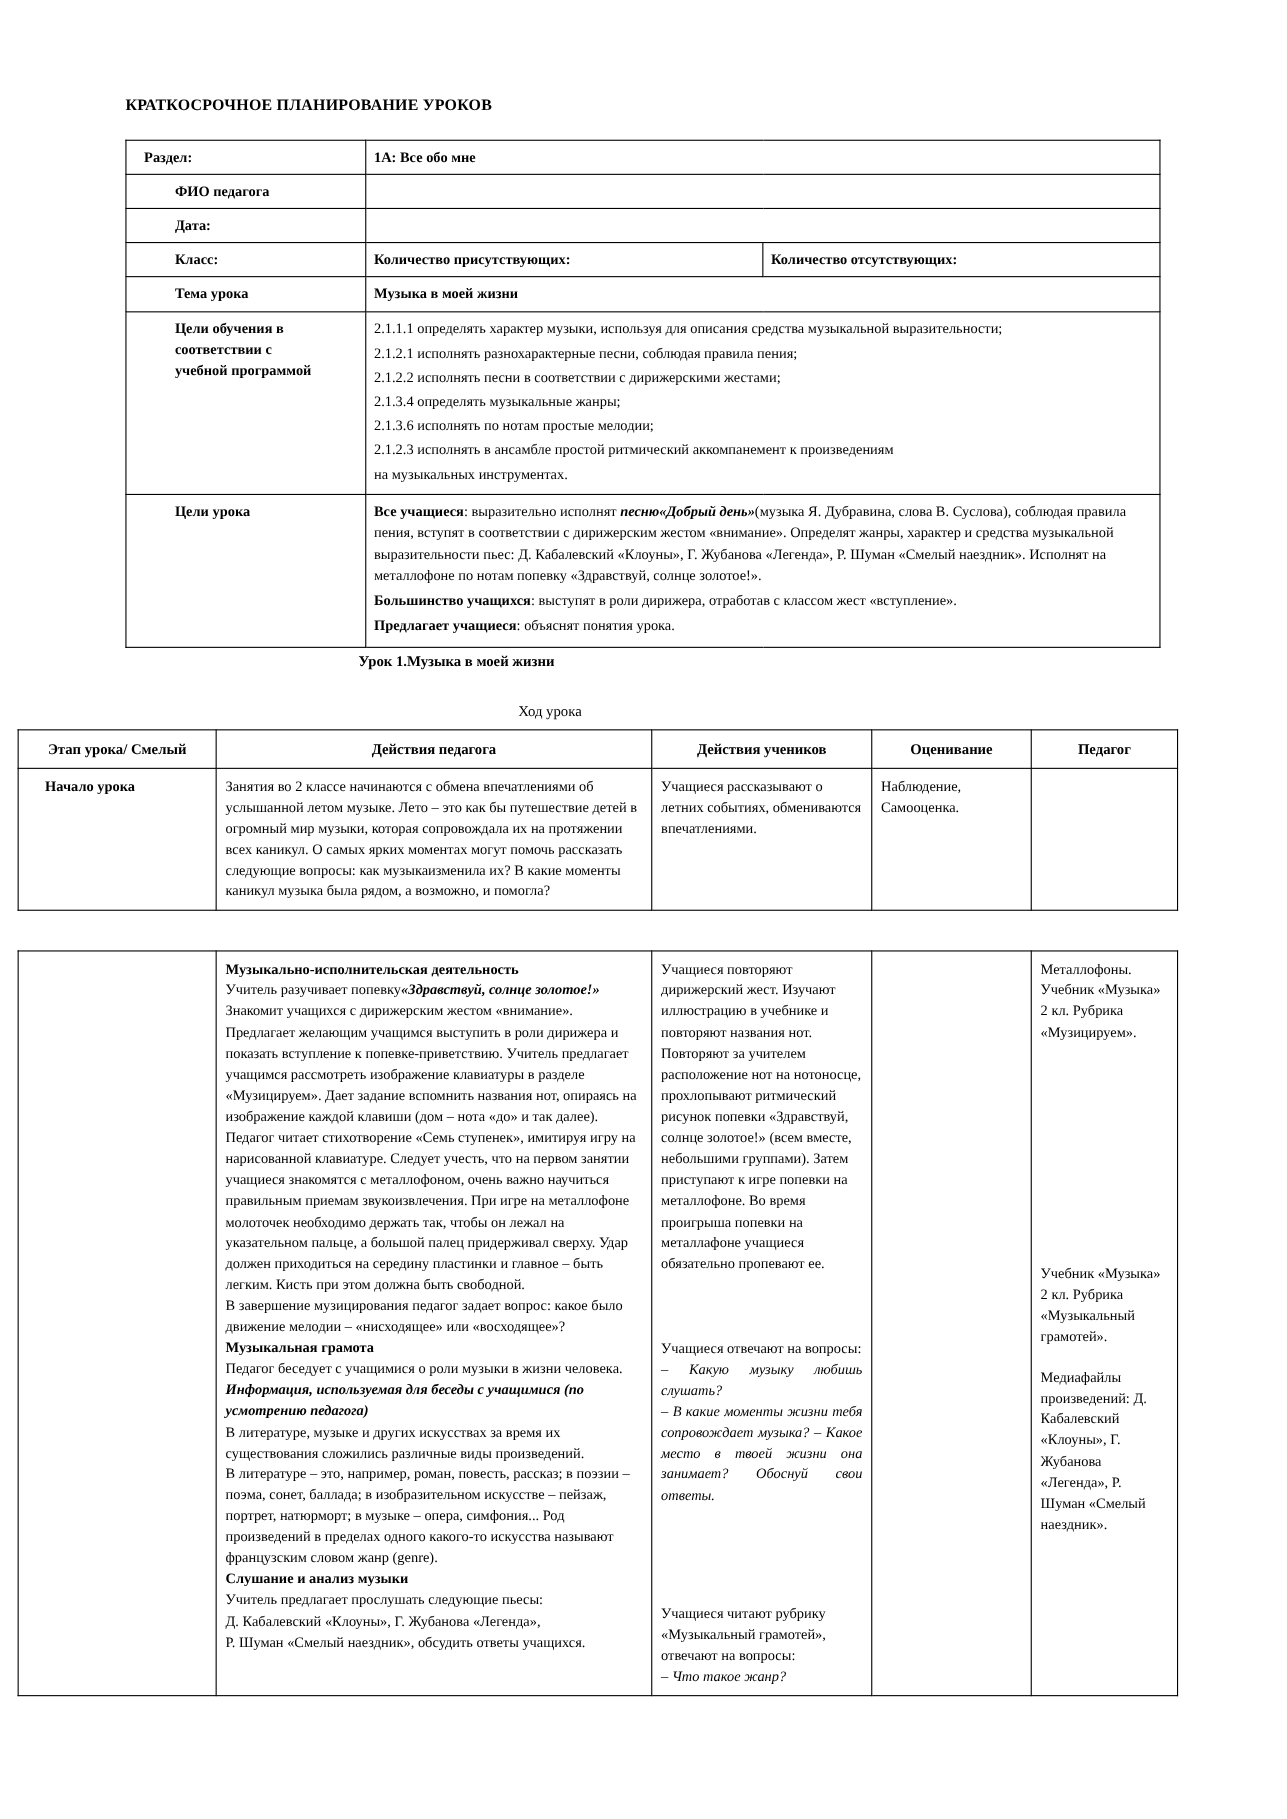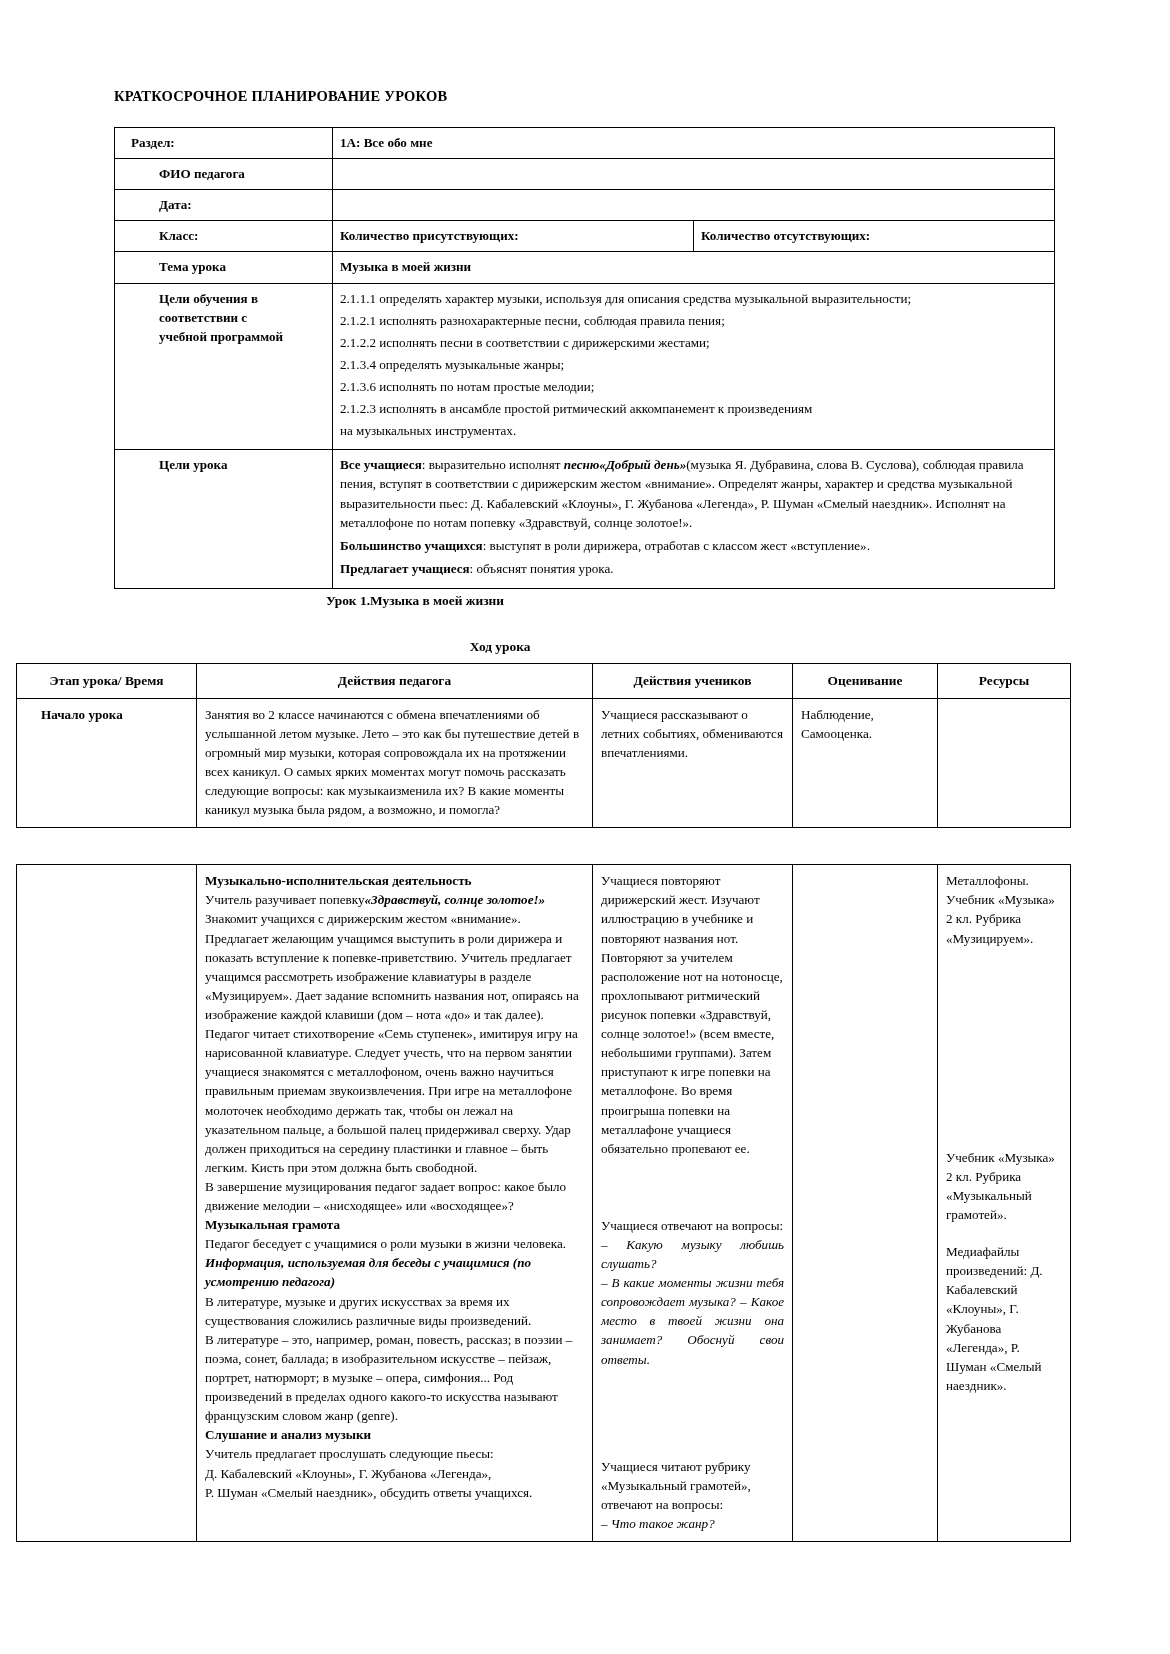--- a/index.html
+++ b/index.html
@@ -61,21 +61,21 @@
   .obj-line { margin: 0 0 3px 0; }
   .goal-p { margin: 0 0 4px 0; }
   .bi { font-weight: bold; font-style: italic; }
 
   .lesson-sub {
     font-weight: bold;
     font-size: 13.4px;
     margin: 4px 0 0 212px;
   }
   .hod-title {
-    font-weight: bold;
+    font-weight: normal;
     font-size: 13.4px;
     text-align: center;
     margin: 30px 0 8px 0;
     padding-right: 180px;
   }
 
   
   #flow-table, #flow-table2 {
     width: 1054px;
     margin-left: -98px;
@@ -172,25 +172,25 @@
     </tbody>
   </table>
 
   <div class="lesson-sub">Урок 1.Музыка в моей жизни</div>
 
   <div class="hod-title">Ход урока</div>
 
   <table class="bordered" id="flow-table">
     <thead>
       <tr>
-        <th class="col-stage">Этап урока/ Время</th>
+        <th class="col-stage">Этап урока/ Смелый</th>
         <th class="col-teacher">Действия педагога</th>
         <th class="col-student">Действия учеников</th>
         <th class="col-assess">Оценивание</th>
-        <th class="col-res">Ресурсы</th>
+        <th class="col-res">Педагог</th>
       </tr>
     </thead>
     <tbody>
       <tr>
         <td class="col-stage cellpad">Начало урока</td>
         <td class="col-teacher cellpad">
           <p class="t"><span>Занятия во 2 классе начинаются с обмена впечатлениями об услышанной летом музыке. Лето – это как бы путешествие детей в огромный мир музыки, которая сопровождала их на протяжении всех каникул. О самых ярких моментах могут помочь рассказать следующие вопросы: </span><span class="it">как музыкаизменила их? В какие моменты каникул музыка была рядом,  а возможно, и помогла?</span></p>
         </td>
         <td class="col-student cellpad">Учащиеся рассказывают о летних событиях, обмениваются впечатлениями.</td>
         <td class="col-assess cellpad">Наблюдение, Самооценка.</td>

